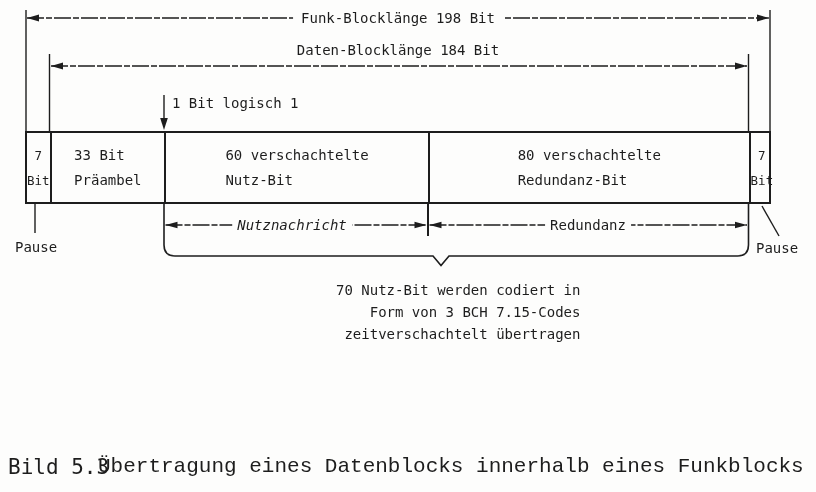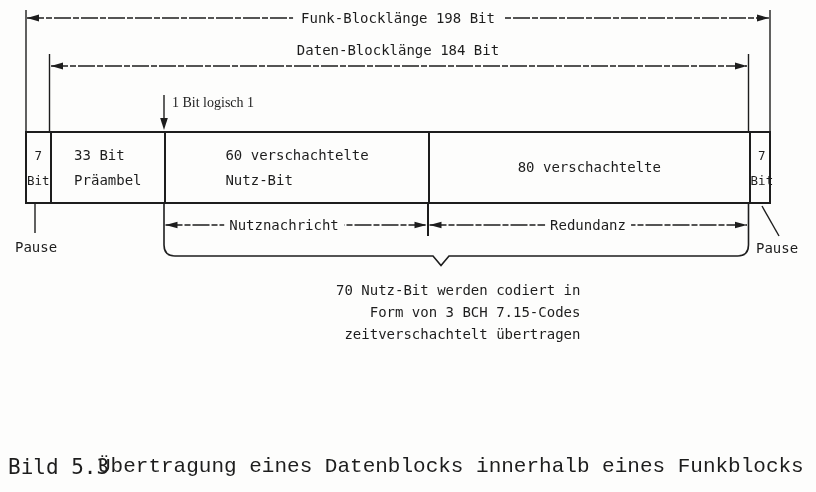--- a/index.html
+++ b/index.html
@@ -123,21 +123,21 @@
     <line class="thin" x1="35" y1="204" x2="35" y2="233"></line>
     <line class="thin" x1="762" y1="206" x2="779" y2="236"></line>
 
     <path stroke-width="1.6" d="M 164 204 L 164 245 Q 164 256 175 256 L 433 256 L 441 265.5 L 449 256 L 737.5 256 Q 748.5 256 748.5 245 L 748.5 204"></path>
   </svg>
 
   <div class="lbl onln" style="left:398px;top:10px;">Funk-Blocklänge 198 Bit</div>
 
   <div class="lbl onln" style="left:398px;top:42px;">Daten-Blocklänge 184 Bit</div>
 
-  <div class="lbl" style="left:172px;top:95px;font-family:Liberation Serif, serif;">1 Bit logisch 1</div>
+  <div class="lbl" style="left:172px;top:95px;">1 Bit logisch 1</div>
 
   <div class="block">
     <div class="cell narrow c1">
       <div class="inner">
         <div>7</div>
         <div>Bit</div>
       </div>
     </div>
     <div class="cell c2">
       <div class="inner">
@@ -147,31 +147,32 @@
     </div>
     <div class="cell c3">
       <div class="inner">
         <div>60 verschachtelte</div>
         <div>Nutz-Bit</div>
       </div>
     </div>
     <div class="cell c4">
       <div class="inner">
         <div>80 verschachtelte</div>
+        <div>Redundanz-Bit</div>
       </div>
     </div>
     <div class="cell narrow c5">
       <div class="inner">
         <div>7</div>
         <div>Bit</div>
       </div>
     </div>
   </div>
 
-  <div class="lbl onln" style="left:284px;top:217px;padding:0 5px;">Nutznachricht</div>
+  <div class="lbl onln" style="left:292px;top:217px;padding:0 5px;font-style:italic;">Nutznachricht</div>
 
   <div class="lbl onln" style="left:588px;top:217px;padding:0 5px;">Redundanz</div>
 
   <div class="lbl" style="left:15px;top:239px;">Pause</div>
 
   <div class="lbl" style="left:756px;top:240px;">Pause</div>
 
   <div class="note">
     <div>70 Nutz-Bit werden codiert in</div>
     <div>Form von 3 BCH 7.15-Codes</div>

